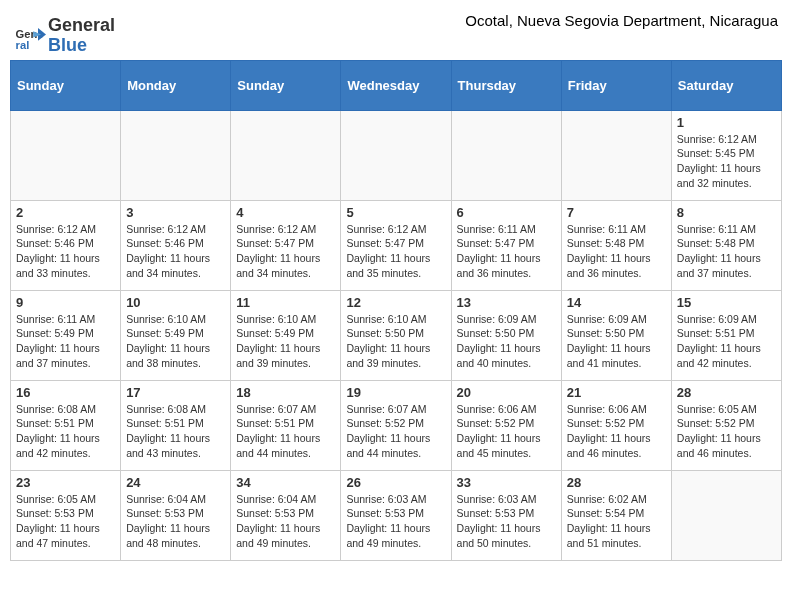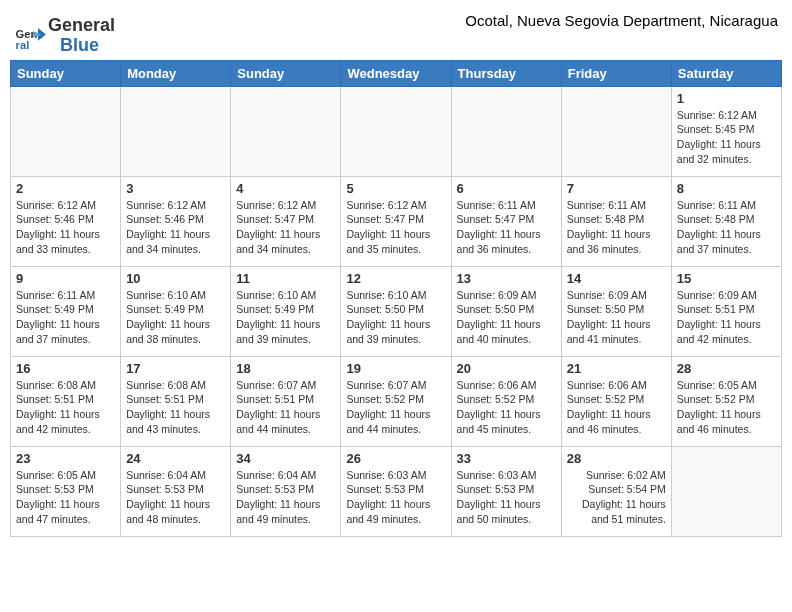--- a/index.html
+++ b/index.html
@@ -29,21 +29,20 @@
     }
     .logo-general {
       font-size: 18px;
       font-weight: bold;
       color: #333;
     }
     .logo-blue {
       font-size: 18px;
       font-weight: bold;
       color: #2e6db4;
-      margin-left: 12px;
     }
     .logo-icon {
       width: 32px;
       height: 32px;
       margin-right: 2px;
     }
     .title-block {
       text-align: right;
     }
     .month-year {
@@ -59,21 +58,21 @@
     }
     .calendar {
       width: 100%;
       border-collapse: collapse;
       border: 1px solid #ccc;
     }
     .calendar th {
       background-color: #3a7abf;
       color: white;
       text-align: left;
-      padding: 5px 6px;
+      padding: 17px 6px;
       font-size: 13px;
       font-weight: bold;
       border: 1px solid #2e6db4;
     }
     .calendar td {
       vertical-align: top;
       border: 1px solid #ccc;
       padding: 4px 5px;
       width: calc(100% / 7);
       height: 90px;
@@ -329,21 +328,21 @@
         </td>
         <td>
           <span class="day-num">33</span>
           <div class="day-info" style="white-space: pre-line;">Sunrise: 6:03 AM
 Sunset: 5:53 PM
 Daylight: 11 hours
 and 50 minutes.</div>
         </td>
         <td>
           <span class="day-num">28</span>
-          <div class="day-info" style="white-space: pre-line; text-align: right;">Sunrise: 6:02 AM
+          <div class="day-info" style="white-space: pre-line;">Sunrise: 6:02 AM
 Sunset: 5:54 PM
 Daylight: 11 hours
 and 51 minutes.</div>
         </td>
         <td class="empty"></td>
       </tr>
     </tbody>
 </table>
 
 </body></html>

